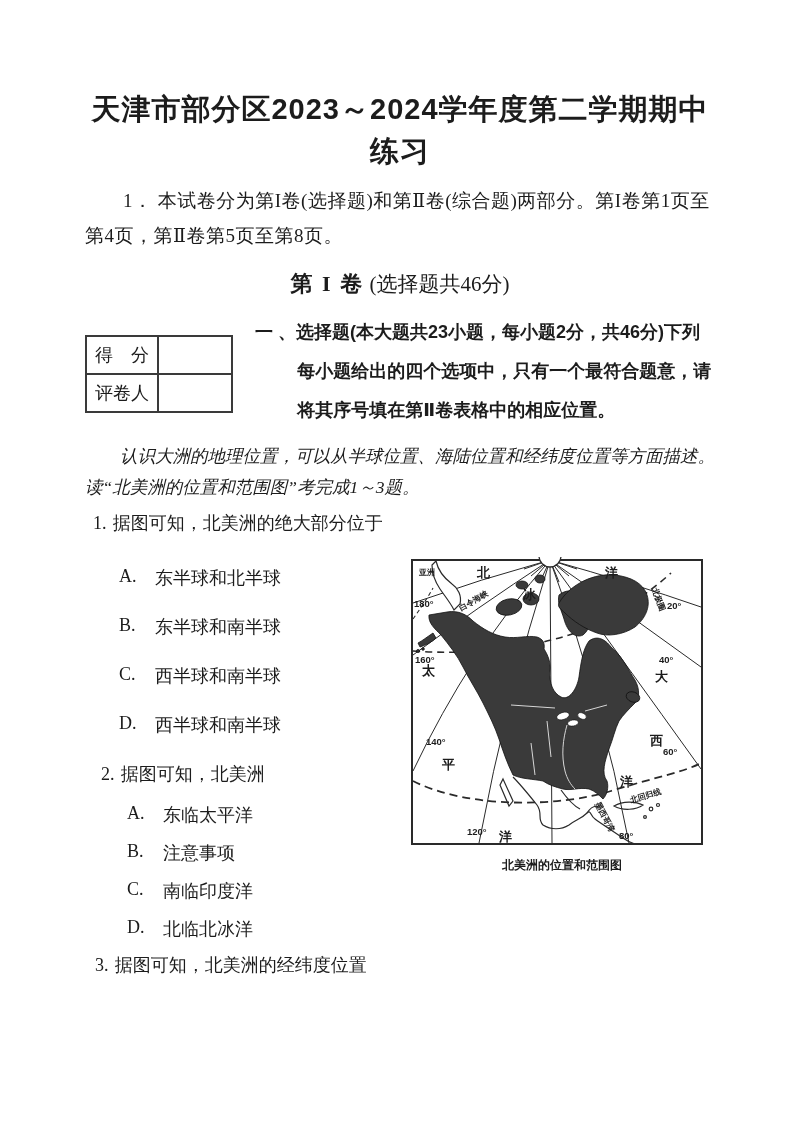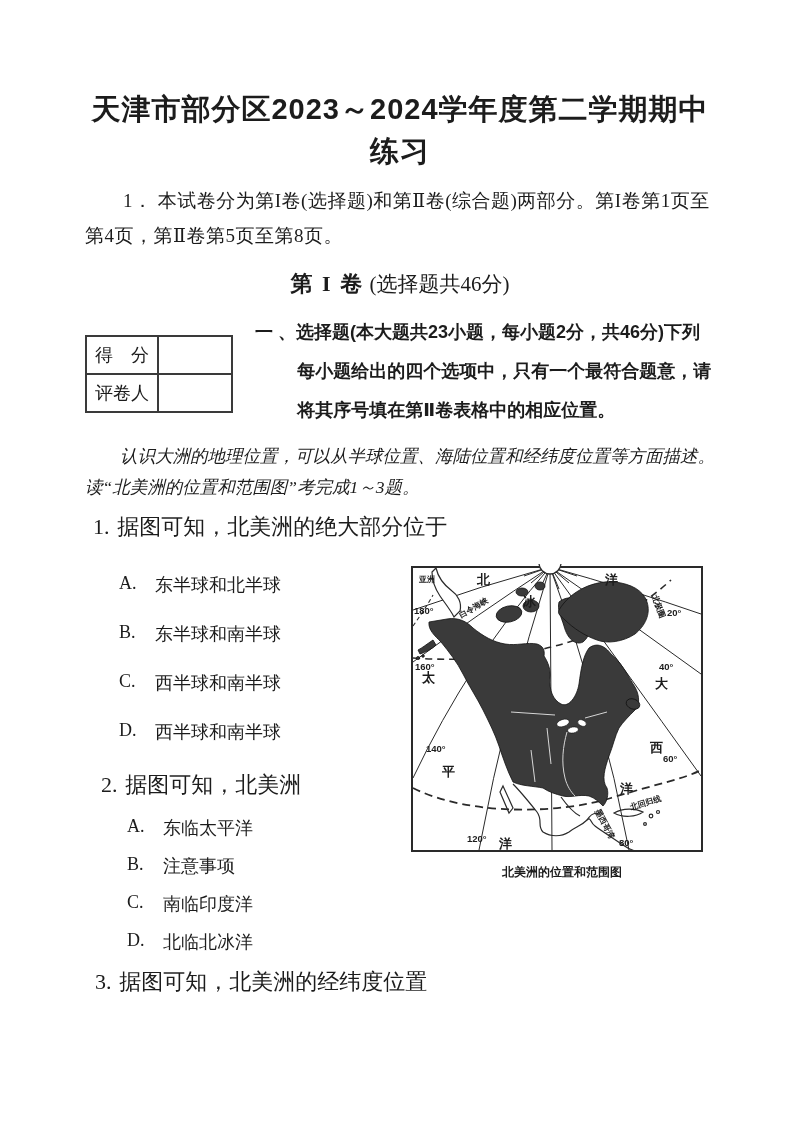--- a/index.html
+++ b/index.html
@@ -69,21 +69,21 @@
   }
   
   .passage {
     margin-top:12px;
     font-size:17.5px;
     font-style:italic;
     line-height:1.75;
     text-indent:2em;
   }
   
-  .stem { font-size:22px; line-height:1.6; }
+  .stem { font-size:18px; line-height:1.6; }
   .stem .q-num { margin-right:0.35em; }
   .q1-stem { margin-top:6px; padding-left:8px; }
   .cols { display:flex; margin-top:4px; }
   .col-left { flex:1; padding-left:4px; }
   .col-right { width:306px; }
   .opt { display:flex; font-size:18px; }
   .opt .opt-label { width:36px; flex:0 0 36px; }
   .q1-opts .opt { padding-left:30px; margin-top:25px; }
   .q2-stem { margin-top:23px; padding-left:12px; }
   .q2-opts .opt { padding-left:38px; margin-top:14px; }

